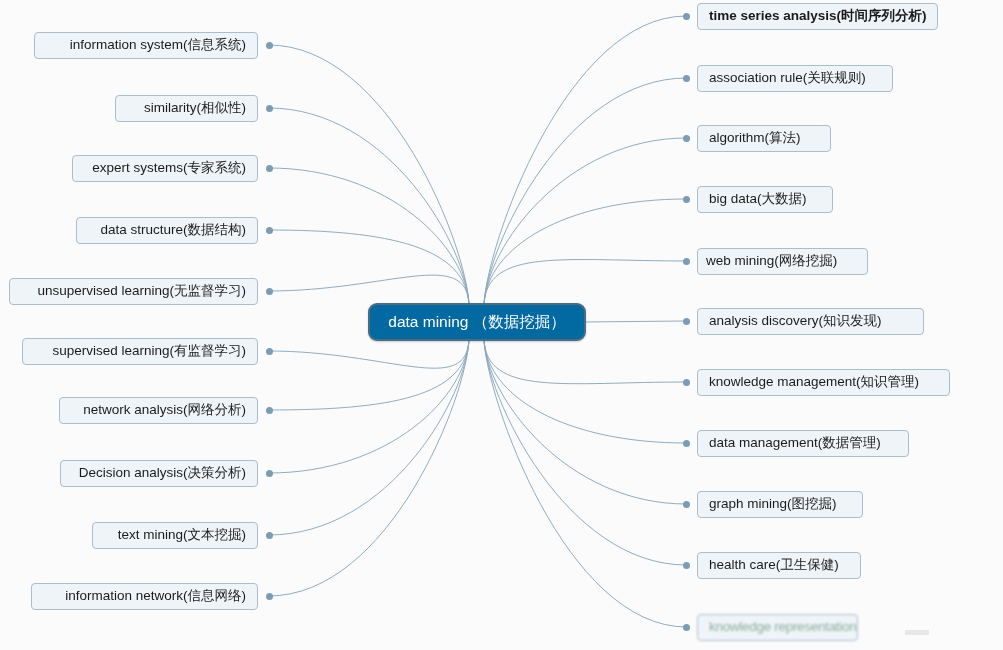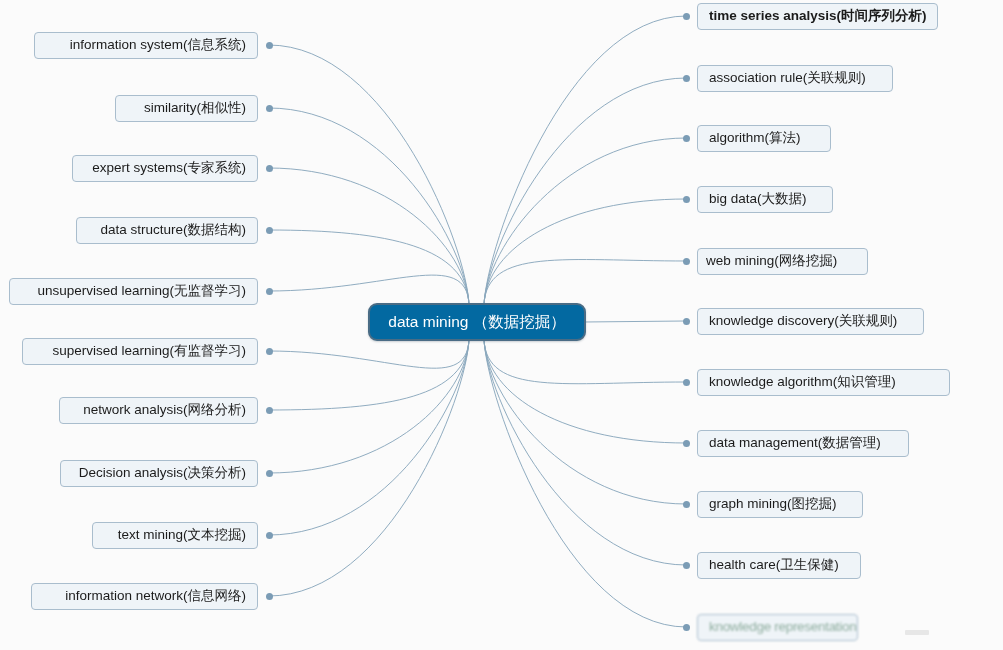--- a/index.html
+++ b/index.html
@@ -146,23 +146,23 @@
       <div class="node right" style="width: 241px; top: 2.5px; left: 697px; font-weight: bold;">time series analysis(时间序列分析)</div>
       <div class="dot" style="top: 12.5px; left: 683px;"></div>
       <div class="node right" style="width: 196px; top: 64.5px; left: 697px;">association rule(关联规则)</div>
       <div class="dot" style="top: 74.5px; left: 683px;"></div>
       <div class="node right" style="width: 134px; top: 124.5px; left: 697px;">algorithm(算法)</div>
       <div class="dot" style="top: 134.5px; left: 683px;"></div>
       <div class="node right" style="width: 136px; top: 185.5px; left: 697px;">big data(大数据)</div>
       <div class="dot" style="top: 195.5px; left: 683px;"></div>
       <div class="node right" style="width: 171px; top: 247.5px; left: 697px; padding-left: 8px;">web mining(网络挖掘)</div>
       <div class="dot" style="top: 257.5px; left: 683px;"></div>
-      <div class="node right" style="width: 227px; top: 307.5px; left: 697px;">knowledge discovery(关联规则)</div>
+      <div class="node right" style="width: 227px; top: 307.5px; left: 697px;">analysis discovery(知识发现)</div>
       <div class="dot" style="top: 317.5px; left: 683px;"></div>
-      <div class="node right" style="width: 253px; top: 368.5px; left: 697px;">knowledge algorithm(知识管理)</div>
+      <div class="node right" style="width: 253px; top: 368.5px; left: 697px;">knowledge management(知识管理)</div>
       <div class="dot" style="top: 378.5px; left: 683px;"></div>
       <div class="node right" style="width: 212px; top: 429.5px; left: 697px;">data management(数据管理)</div>
       <div class="dot" style="top: 439.5px; left: 683px;"></div>
       <div class="node right" style="width: 166px; top: 490.5px; left: 697px;">graph mining(图挖掘)</div>
       <div class="dot" style="top: 500.5px; left: 683px;"></div>
       <div class="node right" style="width: 164px; top: 551.5px; left: 697px;">health care(卫生保健)</div>
       <div class="dot" style="top: 561.5px; left: 683px;"></div>
       <div class="node right truncated" style="width: 161px; top: 613.5px; left: 697px;">
         <span style="opacity: 0.45;">knowledge representation</span>
       </div>

